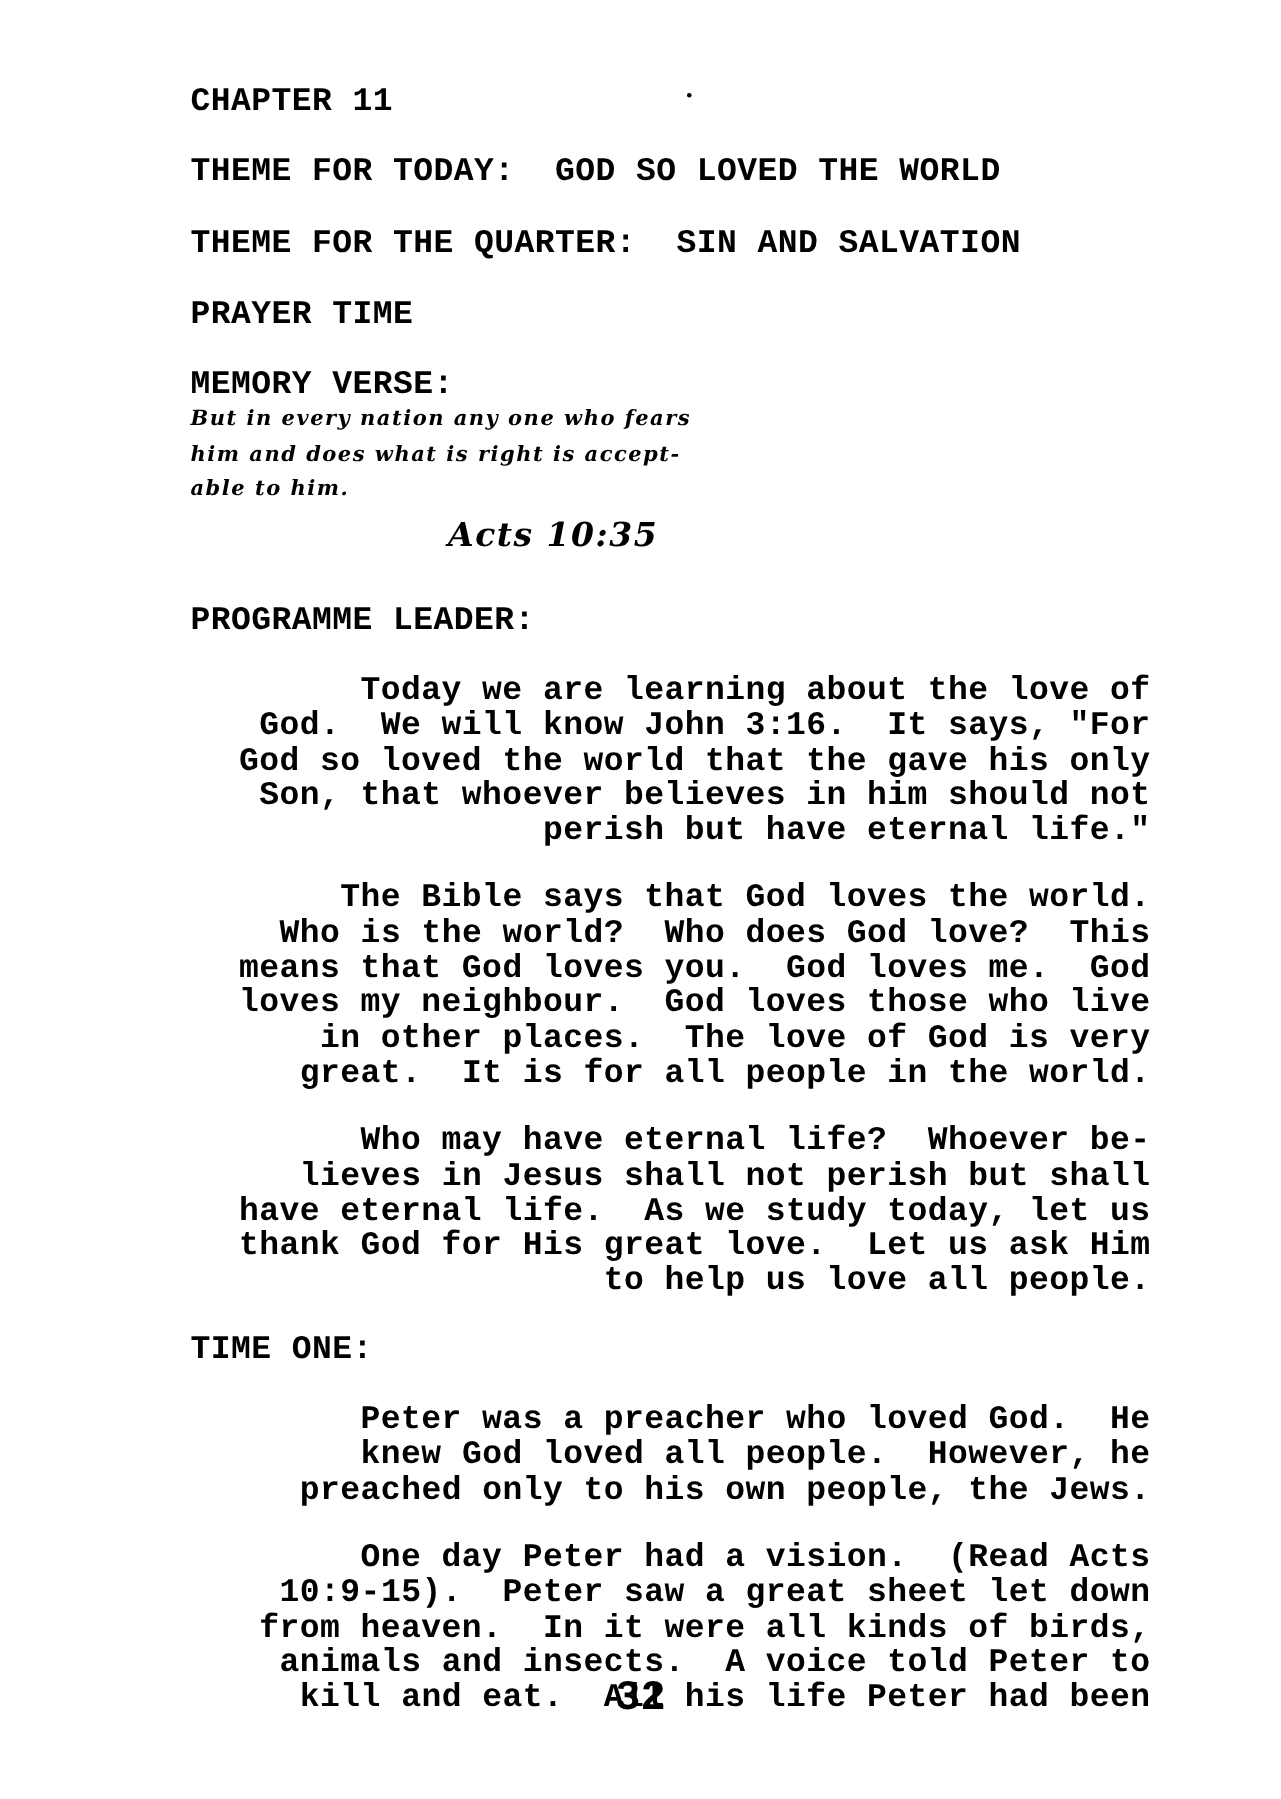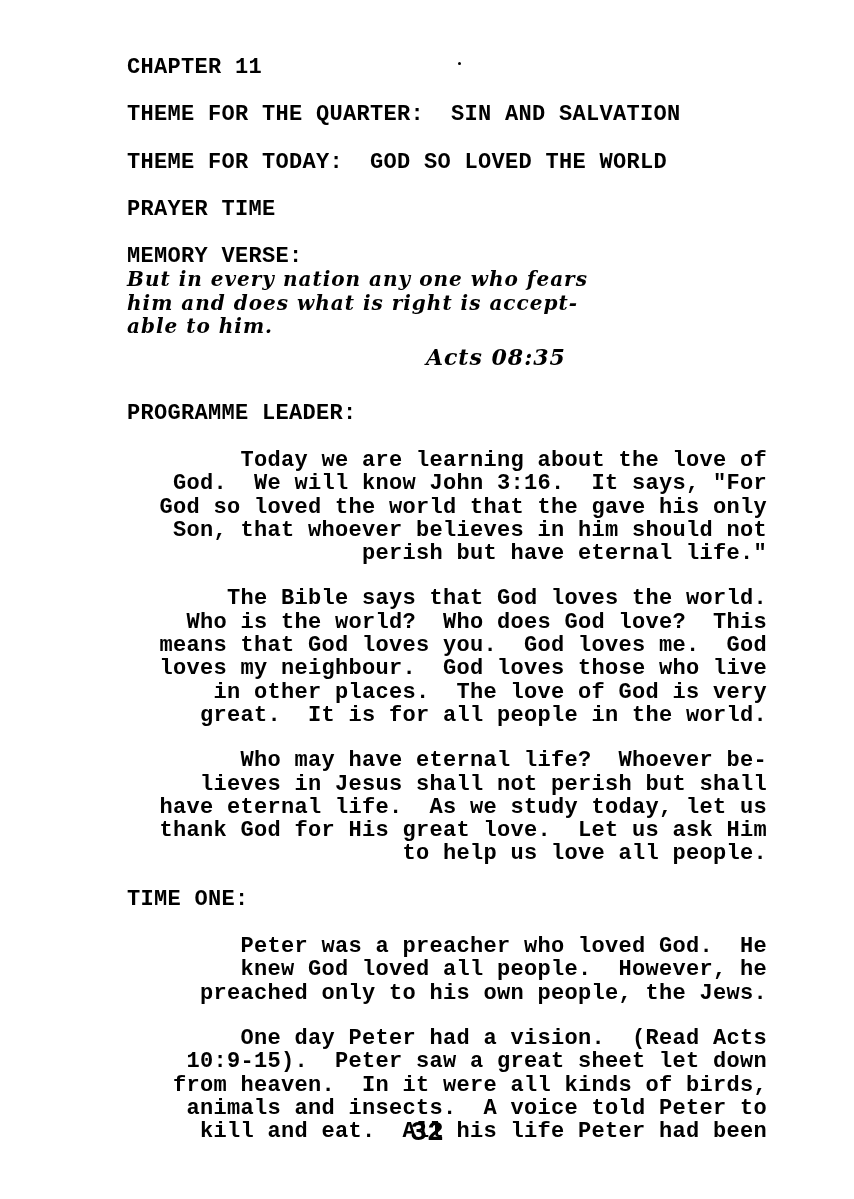--- a/index.html
+++ b/index.html
@@ -38,21 +38,21 @@
     flex: none;
     width: 181px;
     margin: 0;
   }
   .verse-col { flex: 1 1 auto; }
   .verse-text {
     white-space: pre;
     font-family: "DejaVu Serif", serif;
     font-style: italic;
     font-weight: 700;
-    font-size: 20px;
+    font-size: 14px;
     line-height: 23.3px;
     letter-spacing: 1px;
   }
   .verse-ref {
     margin-top: 8px;
     text-align: right;
     padding-right: 22px;
     font-family: "DejaVu Serif", serif;
     font-style: italic;
     font-weight: 700;
@@ -81,33 +81,33 @@
 </style>
 </head>
 <body>
 
 <div class="page">
   <div class="speck"></div>
 
   <div class="content">
     <div class="heading">CHAPTER 11</div>
 
+    <div class="heading">THEME FOR TODAY:  GOD SO LOVED THE WORLD</div>
+
     <div class="heading">THEME FOR THE QUARTER:  SIN AND SALVATION</div>
-
-    <div class="heading">THEME FOR TODAY:  GOD SO LOVED THE WORLD</div>
 
     <div class="heading">PRAYER TIME</div>
 
     <div class="verse-row">
       <div class="heading verse-label">MEMORY VERSE:</div>
       <div class="verse-col">
         <div class="verse-text">But in every nation any one who fears
 him and does what is right is accept-
 able to him.</div>
-        <div class="verse-ref">Acts 08:35</div>
+        <div class="verse-ref">Acts 10:35</div>
       </div>
     </div>
 
     <div class="heading">PROGRAMME LEADER:</div>
 
     <div class="para">     Today we are learning about the love of
 God.  We will know John 3:16.  It says, "For
 God so loved the world that the gave his only
 Son, that whoever believes in him should not
 perish but have eternal life."</div>

